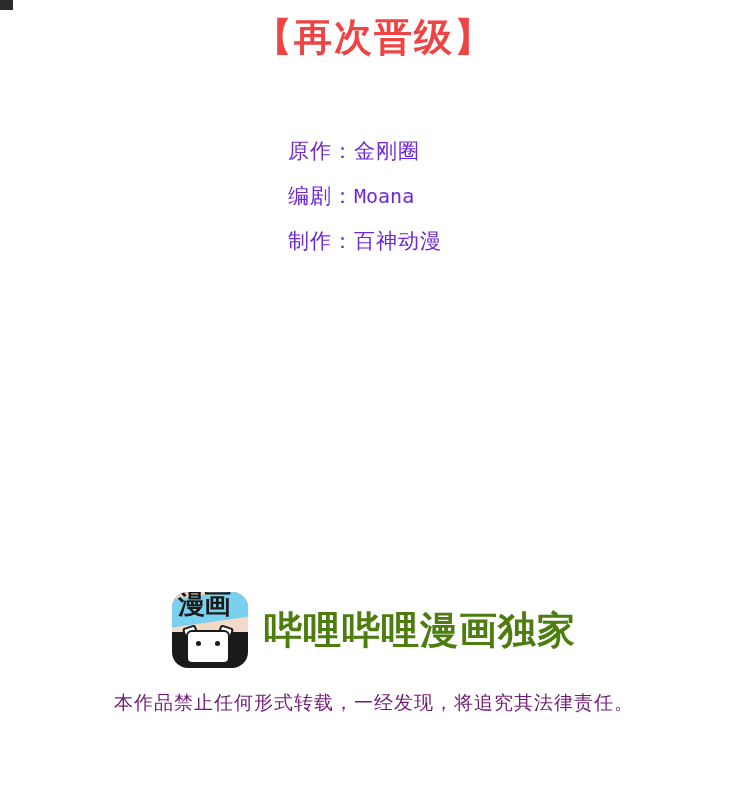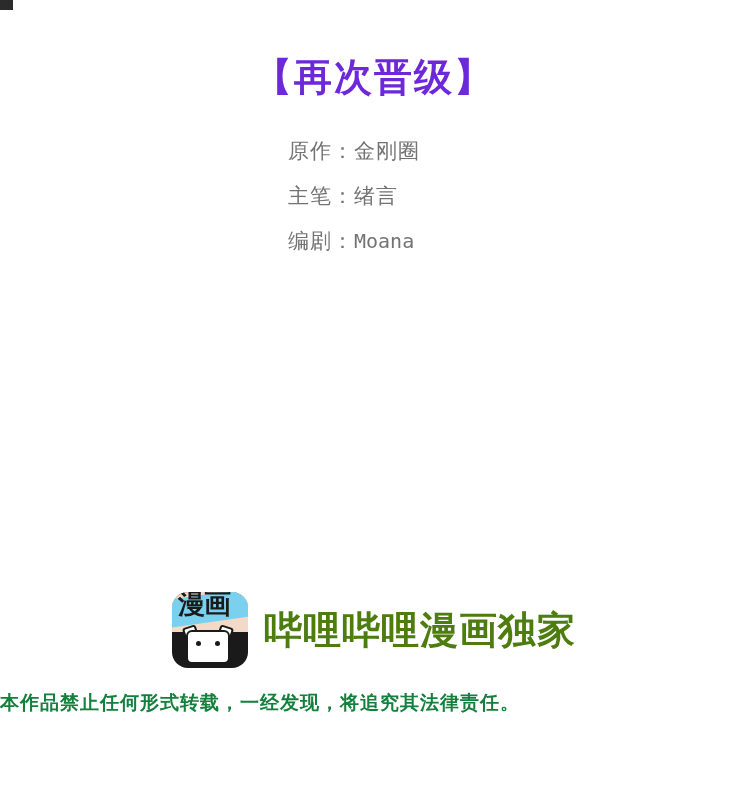--- a/index.html
+++ b/index.html
@@ -33,34 +33,33 @@
   .title {
     position: absolute;
     top: 14px;
     left: 0;
     width: 748px;
     text-align: center;
     font-size: 38px;
     font-weight: bold;
     letter-spacing: 2px;
     line-height: 1.25;
-    color: #6d28d9;
-    margin-top: 40px;
+    color: #ef4444;
   }
   .credits {
     position: absolute;
     top: 140px;
     left: 288px;
     width: 430px;
   }
   .credit-row {
     font-size: 21px;
     line-height: 1.1;
     margin-bottom: 22px;
-    color: #737373;
+    color: #6d28d9;
     white-space: nowrap;
     letter-spacing: 1px;
   }
   .credit-row .value-latin {
     font-family: "DejaVu Sans Mono", "Liberation Mono", monospace;
     font-size: 20px;
     letter-spacing: 0;
     margin-top: 16px;
   }
   .brand-block {
@@ -143,52 +142,52 @@
     font-weight: bold;
     letter-spacing: 1px;
     color: #4d7c0f;
     white-space: nowrap;
   }
   .notice {
     position: absolute;
     top: 690px;
     left: 0;
     width: 748px;
-    text-align: left;
+    text-align: center;
     font-size: 19px;
-    font-weight: bold;
+    font-weight: normal;
     letter-spacing: 1px;
-    color: #15803d;
+    color: #701a75;
   }
 </style>
 </head>
 <body>
 
 <div class="page">
 
   <div class="corner-notch"></div>
 
   <div class="title">【再次晋级】</div>
 
   <div class="credits">
 
     <div class="credit-row">
       <span>原作：</span><span>金刚圈</span>
     </div>
 
-    <div class="credit-row">
-      <span>主笔：</span><span>绪言</span>
-    </div>
 
     <div class="credit-row">
       <span>编剧：</span><span class="value-latin">Moana</span>
     </div>
 
 
 
+    <div class="credit-row">
+      <span>制作：</span><span>百神动漫</span>
+    </div>
 
 
   </div>
 
   <div class="brand-block">
     <div class="brand-logo">
       <div class="logo-top"></div>
       <div class="logo-band"></div>
       <div class="logo-char">漫画</div>
       <div class="logo-ear left"></div>

